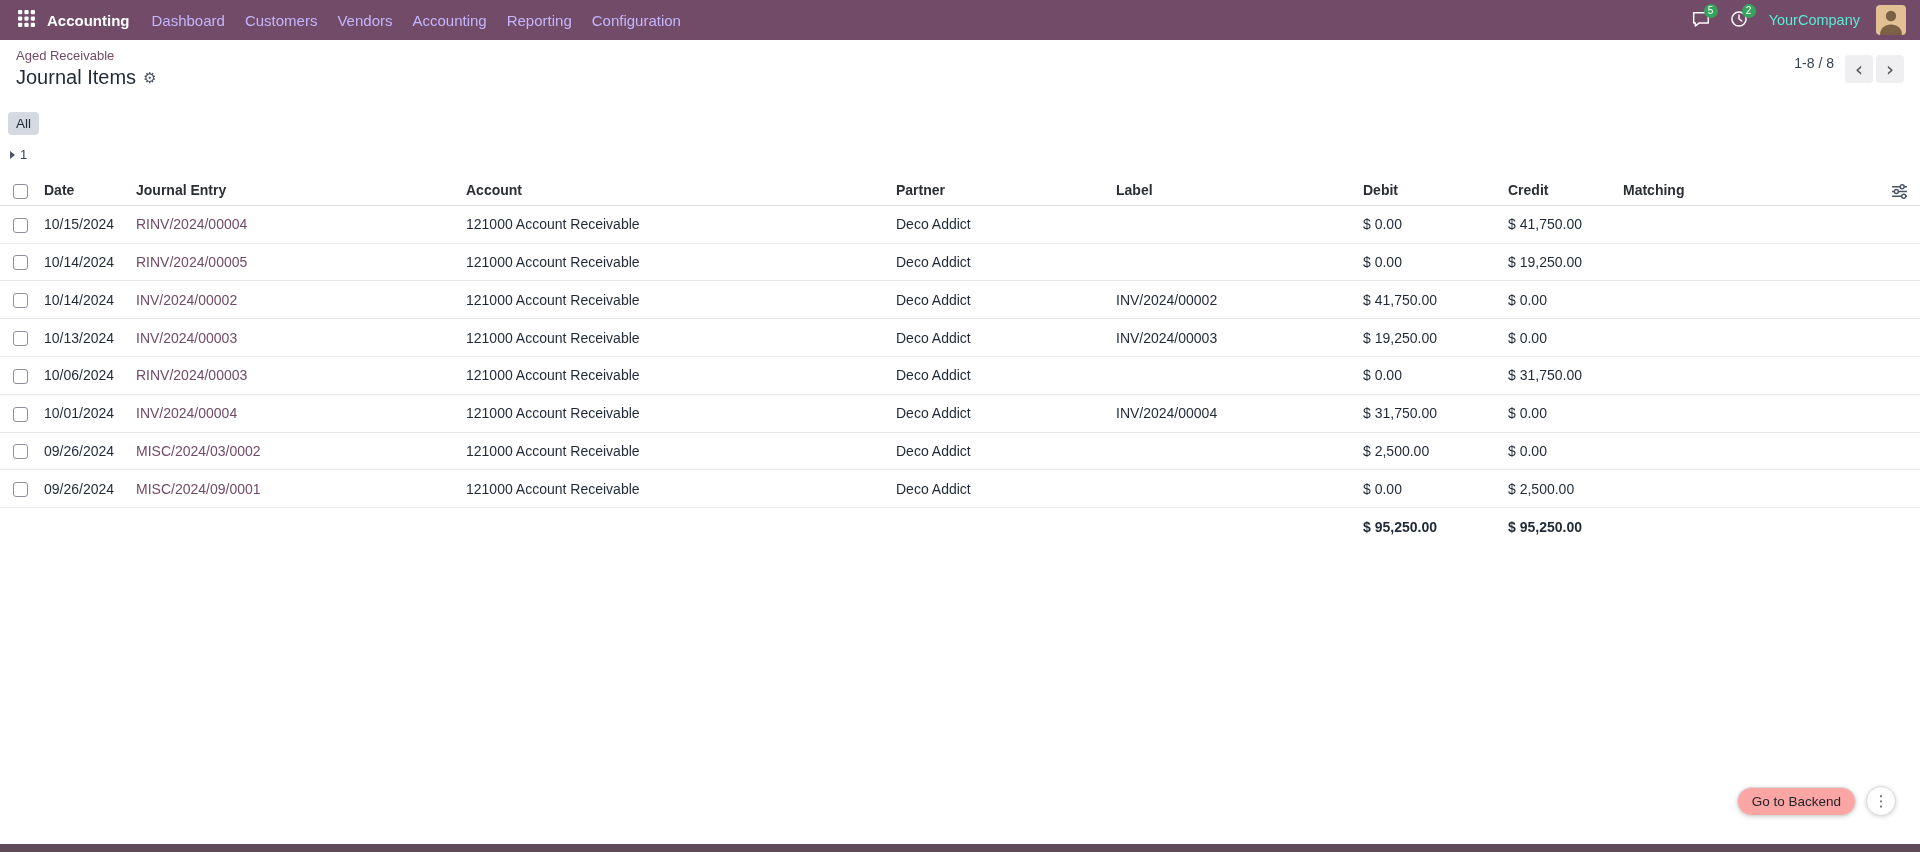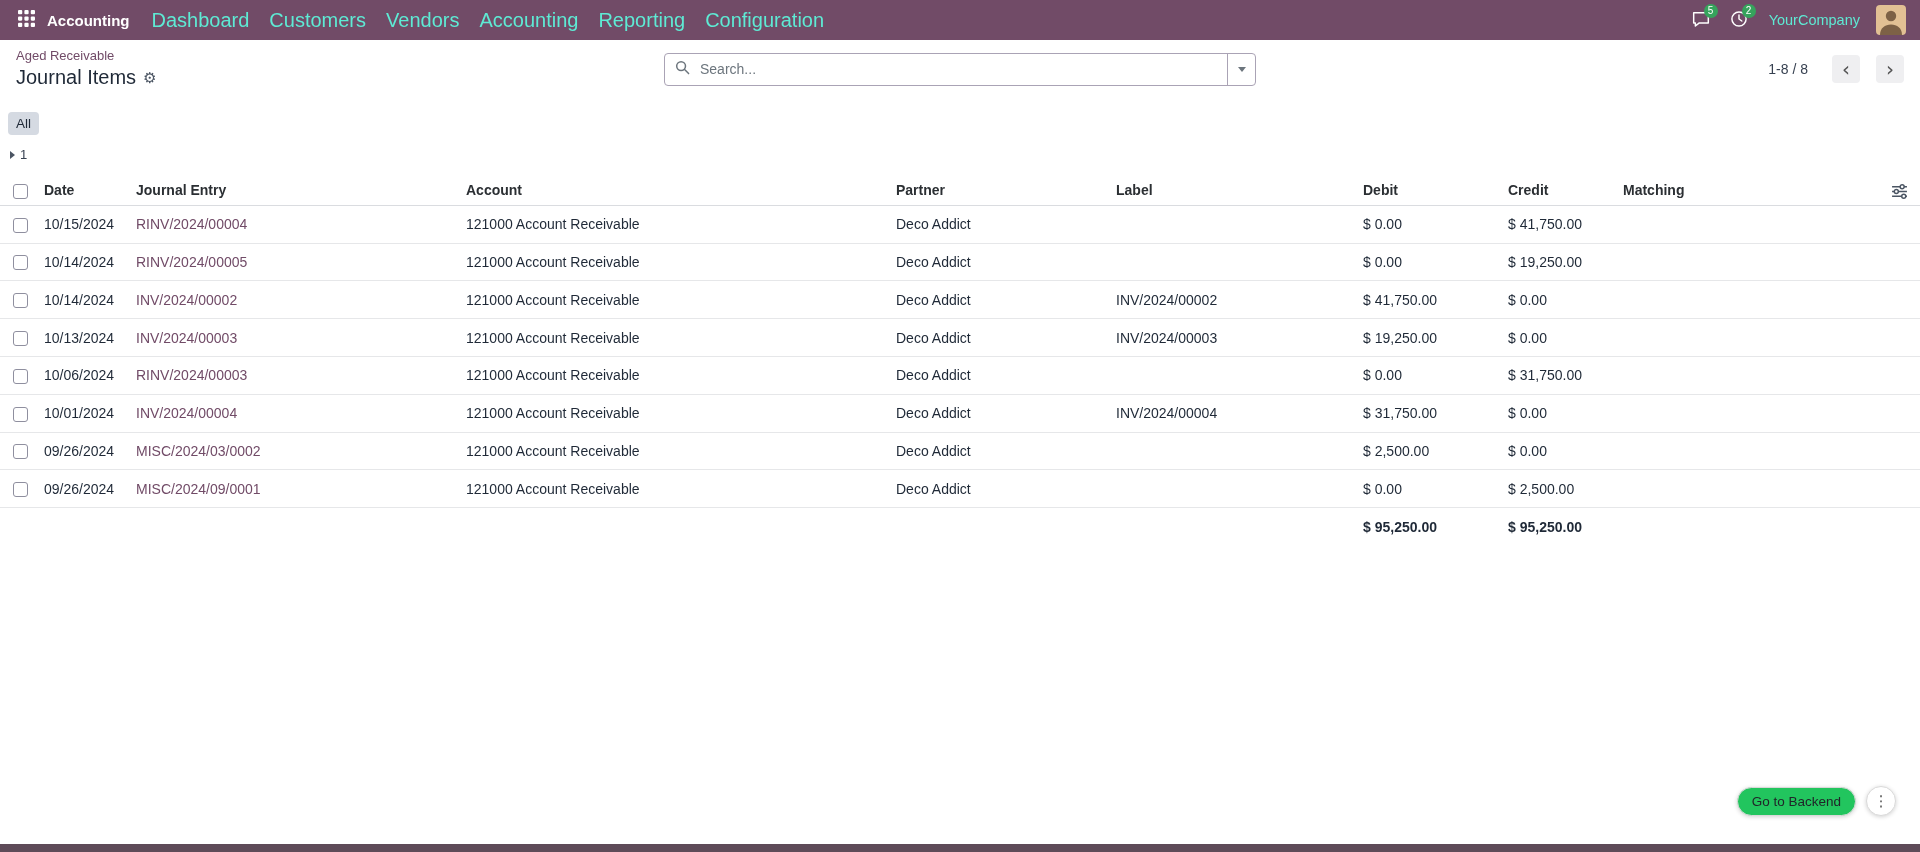--- a/index.html
+++ b/index.html
@@ -12,21 +12,21 @@
   
   .navbar {
     height:40px; background:#714B67; color:#fff;
     display:flex; align-items:center; justify-content:space-between;
     padding:0 10px;
   }
   .nav-left { display:flex; align-items:center; }
   .apps-btn { background:none; border:none; padding:6px 8px; cursor:pointer; display:flex; align-items:center; }
   .app-name { font-weight:bold; font-size:15px; color:#fff; padding:0 12px 0 4px; cursor:pointer; }
   .nav-menus { display:flex; align-items:center; }
-  .nav-item { color:#5eead4; font-size:20px; text-decoration:none; padding:10px 10px; cursor:pointer; white-space:nowrap;text-align:right; }
+  .nav-item { color:#c4b5fd; font-size:15px; text-decoration:none; padding:10px 10px; cursor:pointer; white-space:nowrap;text-align:right; }
   .nav-right { display:flex; align-items:center; gap:2px; }
   .icon-btn { position:relative; background:none; border:none; padding:7px 9px; cursor:pointer; display:flex; align-items:center; color:#fff; }
   .badge {
     position:absolute; top:1px; right:1px; background:#36a35c; color:#fff;
     font-size:10px; line-height:1; padding:2px 4px; border-radius:8px; min-width:14px; text-align:center;
   }
   .company-btn { background:none; border:none; color:#5eead4; font-size:14.5px; padding:8px 10px; cursor:pointer; }
   .avatar-btn { background:none; border:none; padding:0 4px; cursor:pointer; }
   .avatar { width:30px; height:30px; border-radius:4px; overflow:hidden; display:block; }
 
@@ -51,21 +51,21 @@
     flex:1; border:none; outline:none; font-size:14px; color:#1f2937; background:transparent;
     font-family:"Liberation Sans", sans-serif;
   }
   .search-input::placeholder { color:#6c757d; }
   .search-toggle {
     width:28px; height:100%; border:none; border-left:1px solid #aaa3b5; background:transparent;
     display:flex; align-items:center; justify-content:center; cursor:pointer;
   }
   .caret-down { width:0; height:0; border-left:4px solid transparent; border-right:4px solid transparent; border-top:5px solid #6c757d; }
 
-  .pager { margin-left:auto; display:flex; align-items:center; gap:16px; }
+  .pager { margin-left:auto; display:flex; gap:3px; }
   .pager-range { font-size:14px; color:#374151; margin-right:8px; }
   .pager-btn {
     width:28px; height:28px; border:none; background:#efeff1; border-radius:4px;
     color:#555; font-size:20px; line-height:1; cursor:pointer; display:flex; align-items:center; justify-content:center;
     font-family:"DejaVu Sans", sans-serif;
   }
 
   
   .content { display:flex;flex-direction:column; }
   .left-gutter { width:54px; padding:14px 0 0 8px; display:flex; flex-direction:column; gap:12px; flex:0 0 auto; }
@@ -93,21 +93,21 @@
   input[type="checkbox"] {
     appearance:none; -webkit-appearance:none; width:15px; height:15px; margin:0;
     border:1px solid #8f8f9f; border-radius:3px; background:#fff; cursor:pointer; vertical-align:middle;
   }
   .entry-link { color:#714B67; text-decoration:none; cursor:pointer; }
   .columns-toggle { position:absolute; top:19px; right:10px; background:none; border:none; cursor:pointer; padding:2px; }
 
   
   .float-actions { position:fixed; right:24px; bottom:36px; display:flex; align-items:center; gap:10px; }
   .backend-btn {
-    background:#22c55e; border:1px solid #d9d9d9; border-radius:15px; padding:6px 14px;
+    background:#fca5a5; border:1px solid #d9d9d9; border-radius:15px; padding:6px 14px;
     font-size:13.5px; color:#212529; cursor:pointer; box-shadow:0 1px 4px rgba(0,0,0,.18);
     font-family:"Liberation Sans", sans-serif;
   }
   .dots-btn {
     width:30px; height:30px; border-radius:50%; background:#fff; border:1px solid #d9d9d9;
     box-shadow:0 1px 4px rgba(0,0,0,.18); color:#555; font-size:15px; cursor:pointer;
     display:flex; align-items:center; justify-content:center;
   }
   .bottom-strip { position:fixed; left:0; bottom:0; width:100%; height:8px; background:#5e4b58; }
 </style>
@@ -176,32 +176,20 @@
 
 <div class="control-panel">
   <div class="breadcrumb-block">
     <a class="breadcrumb-parent">Aged Receivable</a>
     <div class="breadcrumb-current-row">
       <span class="breadcrumb-current">Journal Items</span>
       <span class="gear-icon">⚙</span>
     </div>
   </div>
 
-  <div class="search-wrap">
-    <span class="search-icon">
-      <svg width="15" height="15" viewBox="0 0 16 16" fill="none" stroke="#6c757d" stroke-width="1.6">
-        <circle cx="6.5" cy="6.5" r="4.7"></circle>
-        <path d="M10.2 10.2L14.5 14.5" stroke-linecap="round"></path>
-      </svg>
-    </span>
-    <input class="search-input" type="text" placeholder="Search..." style="">
-    <button class="search-toggle">
-      <span class="caret-down"></span>
-    </button>
-  </div>
 
   <div class="pager">
     <span class="pager-range">1-8 / 8</span>
     <button class="pager-btn">‹</button>
     <button class="pager-btn">›</button>
   </div>
 </div>
 
 <div class="content">
   <div class="left-gutter">

